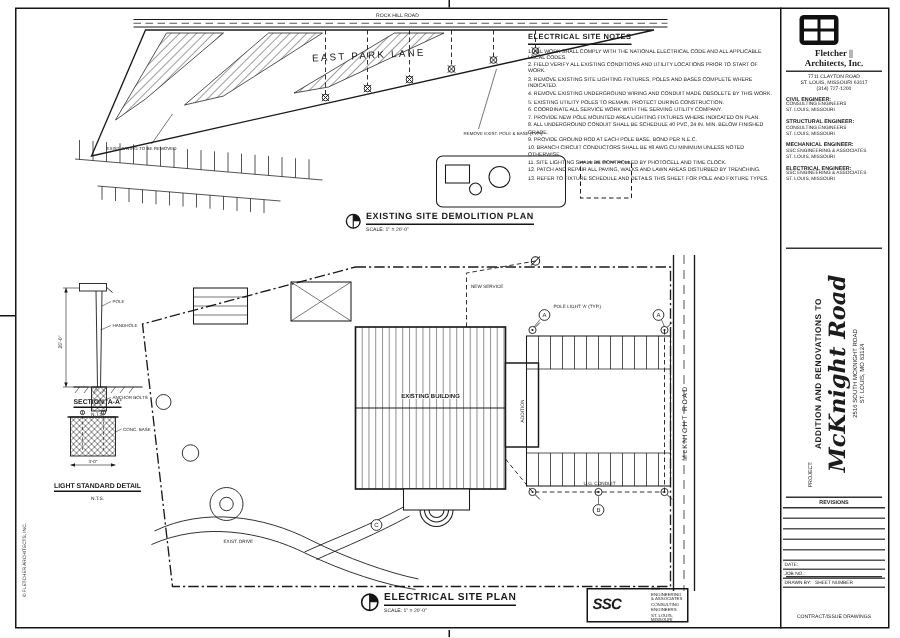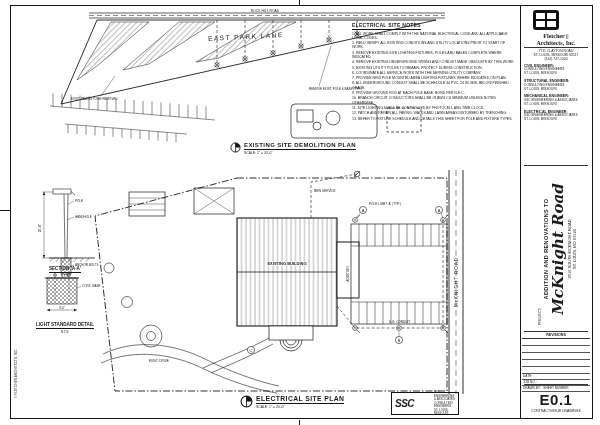--- a/index.html
+++ b/index.html
@@ -474,16 +474,15 @@
     <div class="row"></div>
     <div class="row"></div>
     <div class="row"></div>
     <div class="fld">DATE:</div>
     <div class="fld">JOB NO.:</div>
     <div class="fld">DRAWN BY:</div>
   </div>
   <div class="abs rule" style="top:384px;"></div>
 
   <div class="abs tb sheetlbl">SHEET NUMBER</div>
-  <div class="abs tb sheetnum">E0.1</div>
   <div class="abs tb issue">CONTRACT/ISSUE DRAWINGS</div>
 
 </div>
 
 </body></html>

